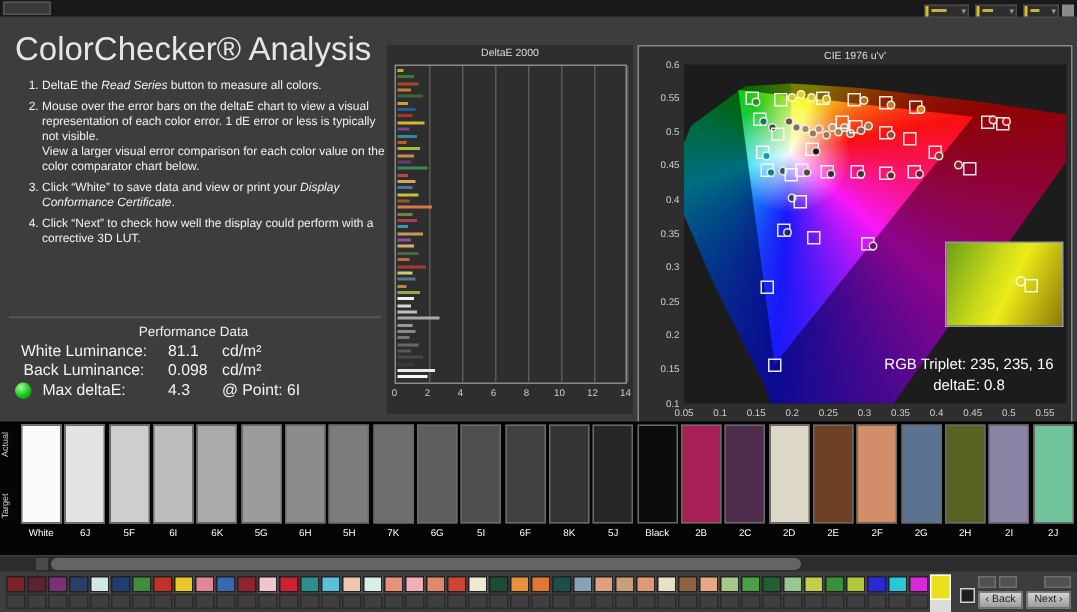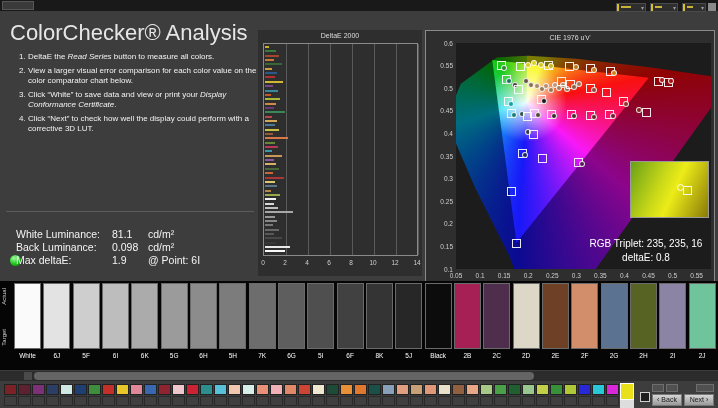--- a/index.html
+++ b/index.html
@@ -20,21 +20,21 @@
   #instructions{left:14px;top:52px;width:244px;font-size:8px;line-height:10px;color:#f2f2f2;}
   #instructions ol{margin:0;padding-left:14px;}
   #instructions li{margin-bottom:4px;}
   #instructions em{font-style:italic;}
   #sep{left:6px;top:211px;width:248px;height:1px;background:#5c5c5c;}
   #perf-head{left:0;top:216px;width:258px;text-align:center;font-size:9px;color:#f0f0f0;}
   #perf-rows{left:6px;top:228px;width:250px;}
   .prow{position:relative;height:13px;font-size:10.5px;color:#f4f4f4;}
   .prow .led{position:absolute;left:4px;top:1px;width:11px;height:11px;border-radius:50%;
              background:radial-gradient(circle at 35% 30%,#9cff9c,#17c517 55%,#0a7d0a);}
-  .prow .lbl{position:absolute;left:10px;top:0;width:100px;text-align:left;}
+  .prow .lbl{position:absolute;left:0;top:0;width:100px;text-align:center;}
   .prow .val{position:absolute;left:106px;top:0;}
   .prow .unit{position:absolute;left:142px;top:0;}
   .prow .extra{position:absolute;left:142px;top:0;}
 
   
   #dechart{left:258px;top:30px;width:164px;height:246px;background:#2e2e2e;}
   #dechart .ctitle{position:absolute;left:0;top:2px;width:100%;text-align:center;font-size:7px;color:#dcdcdc;}
   #deplot{position:absolute;left:5px;top:13px;width:155px;height:213px;border:1px solid #8a8a8a;box-sizing:border-box;}
   .gline{position:absolute;top:0;width:1px;height:100%;background:#5a5a5a;}
   .debar{position:absolute;left:1px;height:2px;}
@@ -108,42 +108,43 @@
       <span class="caret">▾</span>
     </div>
     <div class="abs" style="left:708px;top:3px;width:8px;height:8px;background:#8a8a8a;"></div>
   </div>
 
   <div class="abs" id="title">ColorChecker® Analysis</div>
 
   <div class="abs" id="instructions">
     <ol>
       <li><span>DeltaE the </span><em>Read Series</em><span> button to measure all colors.</span></li>
-      <li><div>View a larger visual error comparison for each color value on the color comparator chart below.</div></li>
+      <li><span>Mouse over the error bars on the deltaE chart to view a visual representation of each color error. 1 dE error or less is typically not visible.</span><div>View a larger visual error comparison for each color value on the color comparator chart below.</div></li>
       <li><span>Click “White” to save data and view or print your </span><em>Display Conformance Certificate</em><span>.</span></li>
       <li><span>Click “Next” to check how well the display could perform with a corrective 3D LUT.</span></li>
     </ol>
   </div>
 
   <div class="abs" id="sep"></div>
+  <div class="abs" id="perf-head">Performance Data</div>
   <div class="abs" id="perf-rows">
       <div class="prow">
         <span class="lbl">White Luminance:</span>
         <span class="val">81.1</span>
         <span class="unit">cd/m²</span>
       </div>
       <div class="prow">
         <span class="lbl">Back Luminance:</span>
         <span class="val">0.098</span>
         <span class="unit">cd/m²</span>
       </div>
       <div class="prow">
         <span class="led"></span>
         <span class="lbl">Max deltaE:</span>
-        <span class="val">1.9</span>
+        <span class="val">4.3</span>
         <span class="extra">@ Point: 6I</span>
       </div>
     </div>
 
   <div class="abs" id="dechart">
     <div class="ctitle">DeltaE 2000</div>
     <div id="deplot">
         <div class="gline" style="left: 22px;"></div>
         <div class="gline" style="left: 44px;"></div>
         <div class="gline" style="left: 66px;"></div>

